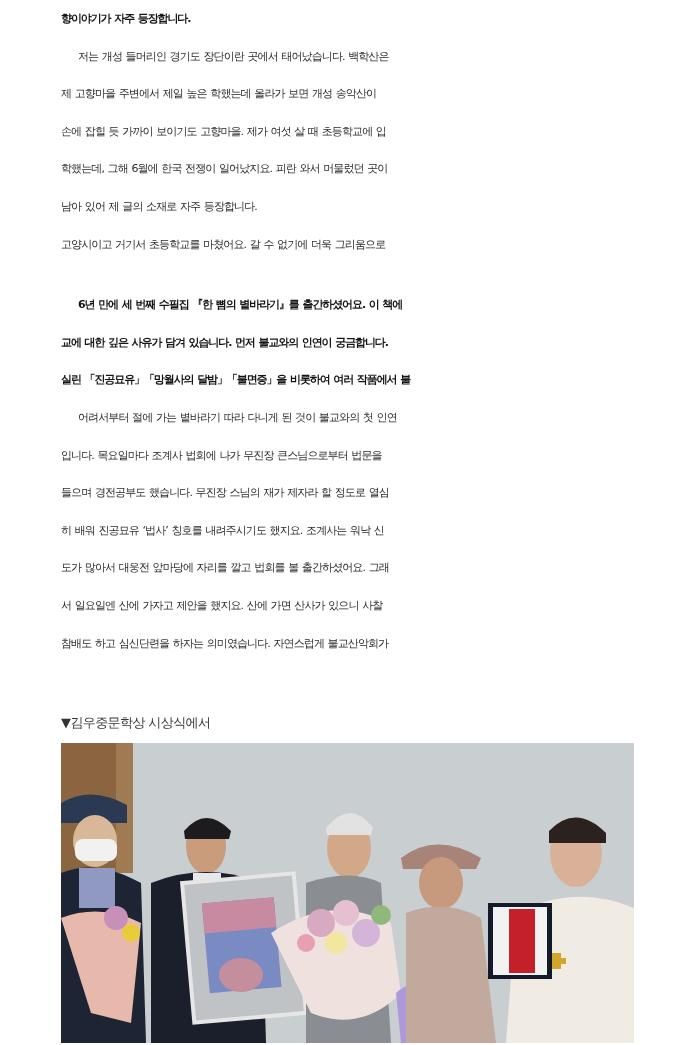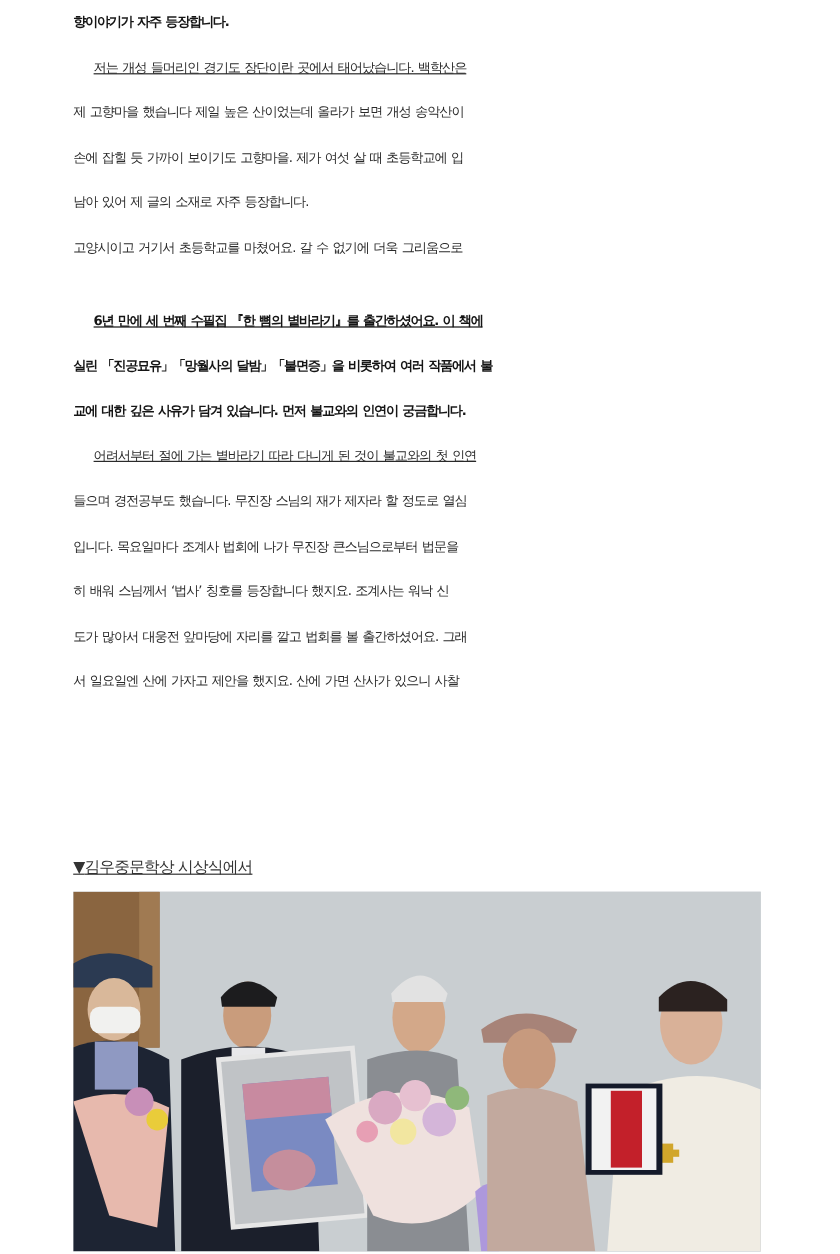--- a/index.html
+++ b/index.html
@@ -2,57 +2,59 @@
 <html><head>
 <meta charset="utf-8">
 <style>
   html, body { margin: 0; padding: 0; background: #ffffff; }
   body { width: 700px; height: 1045px; overflow: hidden; position: relative;
          font-family: "DejaVu Sans", "Liberation Sans", sans-serif; color: #2a2a2a; }
   .page { position: absolute; left: 61px; top: 0; width: 574px; }
   .line { height: 37.6px; line-height: 37.6px; font-size: 11px; white-space: nowrap;
           letter-spacing: -0.9px; word-spacing: 1px; overflow: hidden; }
   .bold { font-weight: bold; color: #151515; letter-spacing: -1.1px; }
-  .indent { padding-left: 17px; text-decoration: underline; }
+  .indent { padding-left: 17px; }
   .gap { height: 23px; }
   .caption { position: absolute; left: 61px; top: 714px; font-size: 13px; color: #333;
-             letter-spacing: -0.6px; font-family: "DejaVu Sans", sans-serif; text-decoration: underline; }
+             letter-spacing: -0.6px; font-family: "DejaVu Sans", sans-serif; }
   .photo { position: absolute; left: 61px; top: 743px; width: 573px; height: 300px;
            overflow: hidden; background: #c9ced1; }
   .photo svg { display: block; }
 </style>
 </head>
 <body>
 
 <div class="page">
 
   <div class="line bold">향이야기가 자주 등장합니다.</div>
 
   <div>
     <div class="line indent">저는 개성 들머리인 경기도 장단이란 곳에서 태어났습니다. 백학산은</div>
-    <div class="line">제 고향마을 했습니다 제일 높은 산이었는데 올라가 보면 개성 송악산이</div>
+    <div class="line">제 고향마을 주변에서 제일 높은 학했는데 올라가 보면 개성 송악산이</div>
     <div class="line">손에 잡힐 듯 가까이 보이기도 고향마을. 제가 여섯 살 때 초등학교에 입</div>
+    <div class="line">학했는데, 그해 6월에 한국 전쟁이 일어났지요. 피란 와서 머물렀던 곳이</div>
     <div class="line">남아 있어 제 글의 소재로 자주 등장합니다.</div>
     <div class="line">고양시이고 거기서 초등학교를 마쳤어요. 갈 수 없기에 더욱 그리움으로</div>
   </div>
   <div class="gap"></div>
 
   <div>
     <div class="line bold indent">6년 만에 세 번째 수필집 『한 뼘의 볕바라기』를 출간하셨어요. 이 책에</div>
+    <div class="line bold">교에 대한 깊은 사유가 담겨 있습니다. 먼저 불교와의 인연이 궁금합니다.</div>
     <div class="line bold">실린 「진공묘유」「망월사의 달밤」「불면증」을 비롯하여 여러 작품에서 불</div>
-    <div class="line bold">교에 대한 깊은 사유가 담겨 있습니다. 먼저 불교와의 인연이 궁금합니다.</div>
   </div>
 
   <div>
     <div class="line indent">어려서부터 절에 가는 볕바라기 따라 다니게 된 것이 불교와의 첫 인연</div>
+    <div class="line">입니다. 목요일마다 조계사 법회에 나가 무진장 큰스님으로부터 법문을</div>
     <div class="line">들으며 경전공부도 했습니다. 무진장 스님의 재가 제자라 할 정도로 열심</div>
-    <div class="line">입니다. 목요일마다 조계사 법회에 나가 무진장 큰스님으로부터 법문을</div>
-    <div class="line">히 배워 스님께서 ‘법사’ 칭호를 등장합니다 했지요. 조계사는 워낙 신</div>
+    <div class="line">히 배워 진공묘유 ‘법사’ 칭호를 내려주시기도 했지요. 조계사는 워낙 신</div>
     <div class="line">도가 많아서 대웅전 앞마당에 자리를 깔고 법회를 볼 출간하셨어요. 그래</div>
     <div class="line">서 일요일엔 산에 가자고 제안을 했지요. 산에 가면 산사가 있으니 사찰</div>
+    <div class="line">참배도 하고 심신단련을 하자는 의미였습니다. 자연스럽게 불교산악회가</div>
   </div>
 </div>
 
 <div class="caption">
   <span>▼</span><span>김우중문학상 시상식에서</span>
 </div>
 
 <div class="photo">
   <svg width="573" height="300" viewBox="0 0 573 300" xmlns="http://www.w3.org/2000/svg">
 

